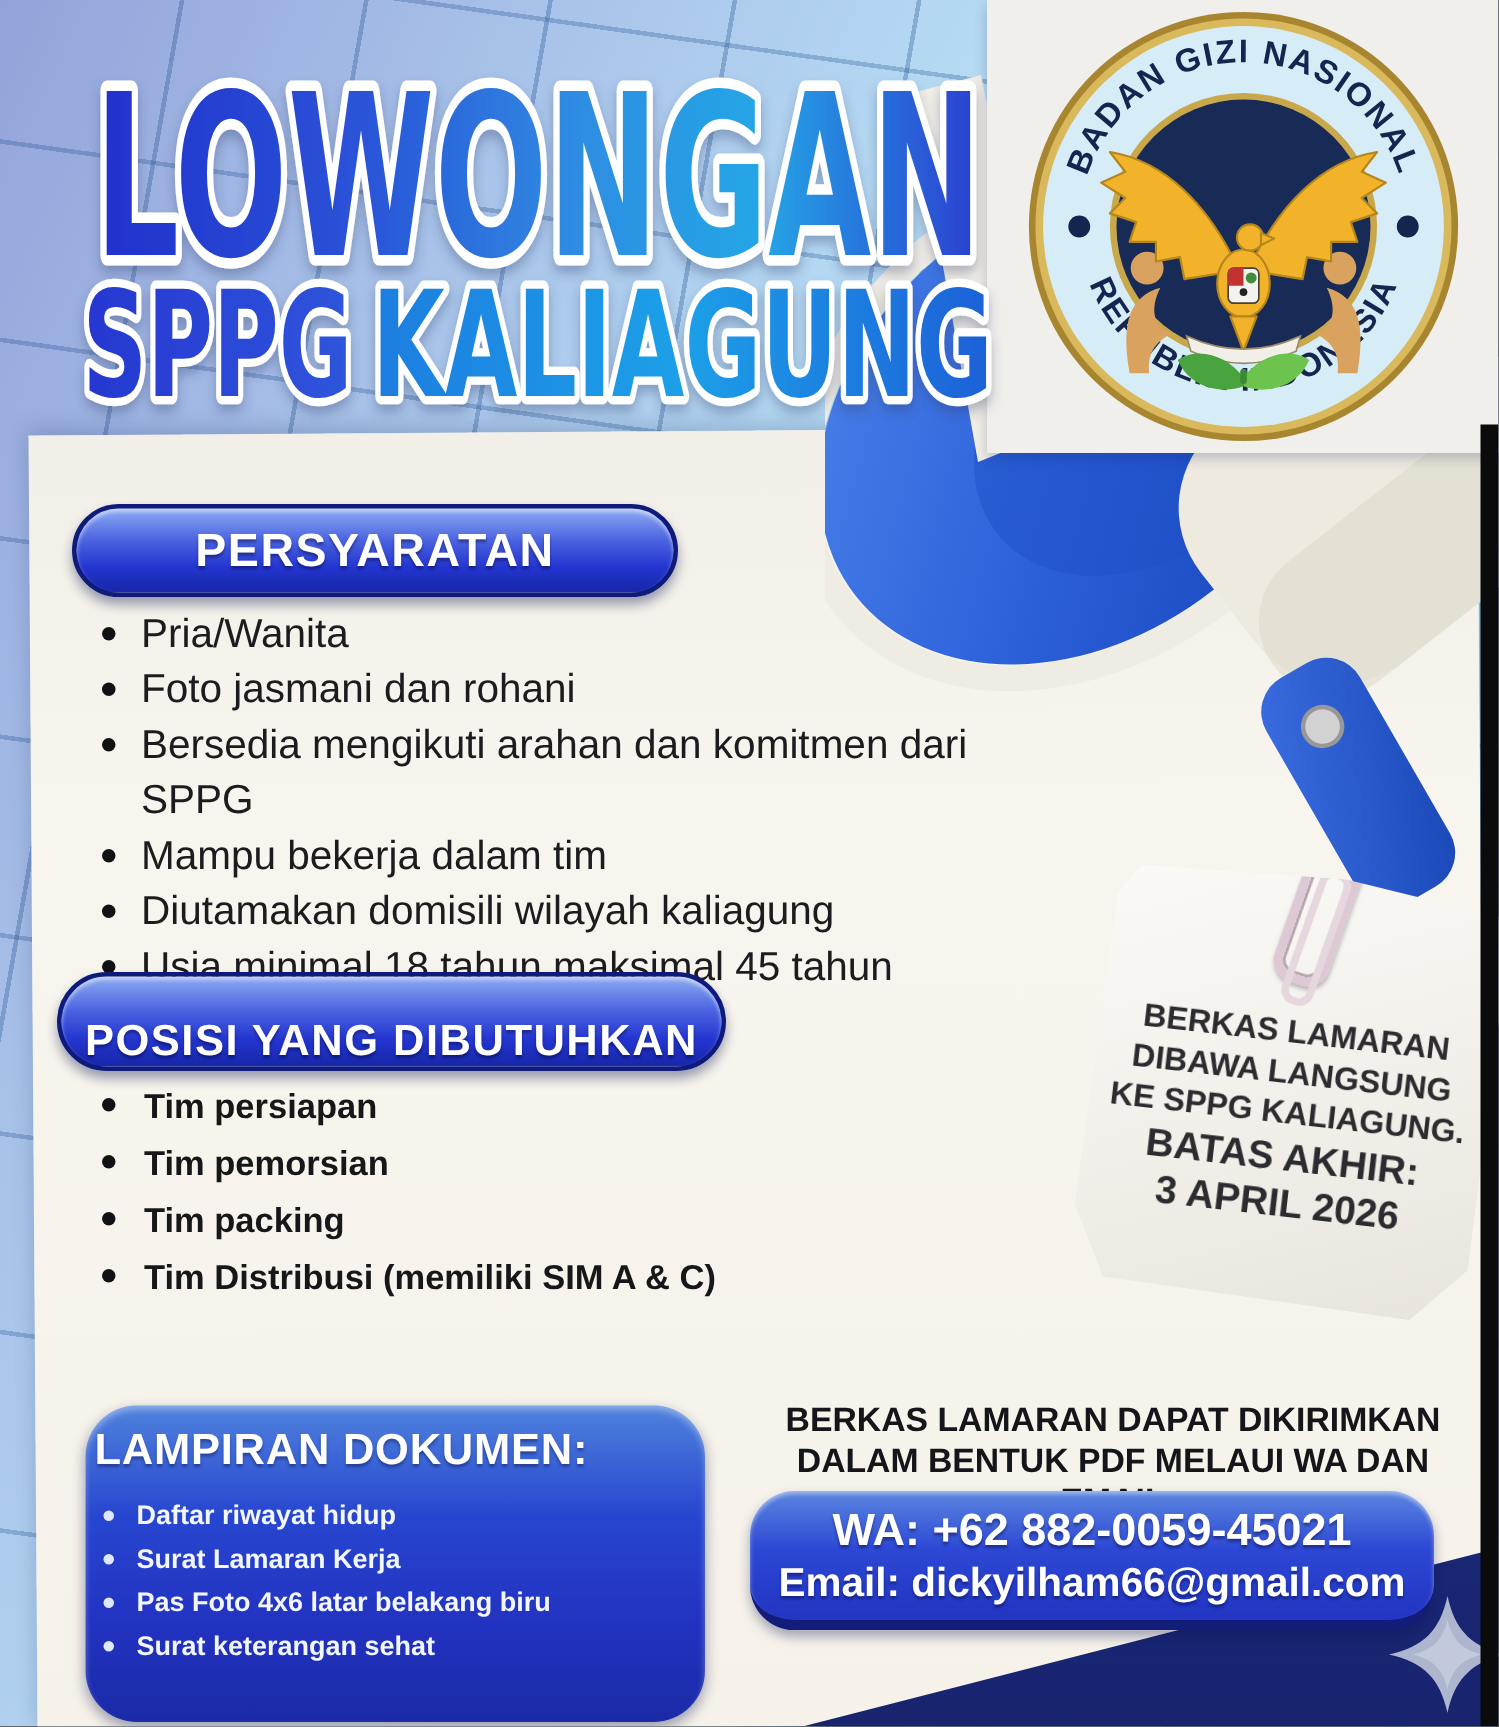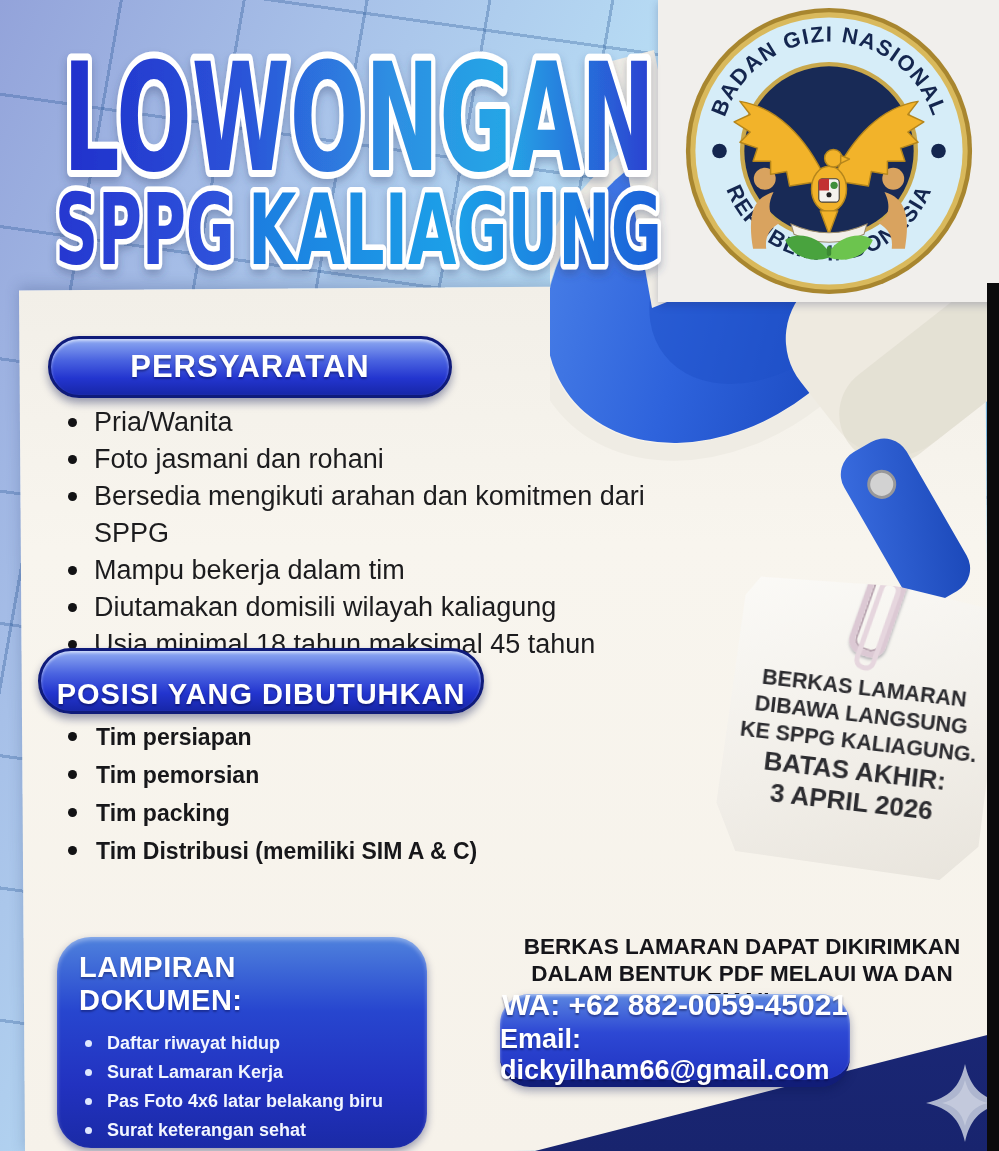--- a/index.html
+++ b/index.html
@@ -66,32 +66,32 @@
     border:6px solid #dcc9d4;border-radius:15px;transform:rotate(13deg);
     box-shadow:inset 0 0 0 2px #b8a4b0, 1px 2px 3px rgba(60,60,80,.35);
     background:transparent;
   }
   .paperclip-inner{
     position:absolute;left:129px;top:-6px;width:12px;height:84px;
     border:5px solid #e6d6de;border-radius:10px;transform:rotate(13deg);
   }
   
   .lampiran{
-    left:57px;top:937px;width:370px;height:211px;z-index:5;border-radius:34px;
+    left:57px;top:937px;width:413px;height:211px;z-index:5;border-radius:34px;
     background:linear-gradient(180deg,#4f82dd 0%,#2746cf 35%,#2232c0 70%,#1a2aa6 100%);
     box-shadow:0 4px 9px rgba(10,20,80,.4), inset 0 3px 4px rgba(255,255,255,.35);
-    padding:14px 22px;box-sizing:border-box;color:#fff;
+    padding:14px 6px;box-sizing:border-box;color:#fff;
   }
   .lampiran-title{font-size:29px;font-weight:bold;letter-spacing:.5px;margin-bottom:12px;text-shadow:0 2px 2px rgba(0,0,45,.35);}
   ul.lamp li{position:relative;padding-left:28px;font-size:18px;font-weight:bold;line-height:29px;color:#f2f6ff;}
   ul.lamp li::before{content:"";position:absolute;left:6px;top:11px;width:7px;height:7px;border-radius:50%;background:#dfe8ff;}
   
   .sub-text{left:495px;top:933px;width:494px;z-index:5;text-align:center;color:#15151a;font-weight:700;font-size:22.5px;line-height:27px;}
   .contact{
-    left:500px;top:994px;width:350px;height:86px;z-index:5;border-radius:30px;
+    left:500px;top:994px;width:456px;height:86px;z-index:5;border-radius:30px;
     background:linear-gradient(180deg,#5b86e0 0%,#2d48d4 45%,#2134c2 100%);
     border-bottom:7px solid #111d78;
     box-shadow:0 4px 8px rgba(10,20,80,.35), inset 0 2px 3px rgba(255,255,255,.45);
     display:flex;flex-direction:column;align-items:center;justify-content:center;color:#fff;
   }
   .contact-wa{font-size:30px;font-weight:bold;text-shadow:0 2px 2px rgba(0,0,45,.4);}
   .contact-email{font-size:27px;font-weight:bold;margin-top:2px;text-shadow:0 2px 2px rgba(0,0,45,.4);}
   
   .wedge{
     left:0;top:0;width:999px;height:1151px;z-index:4;pointer-events:none;

